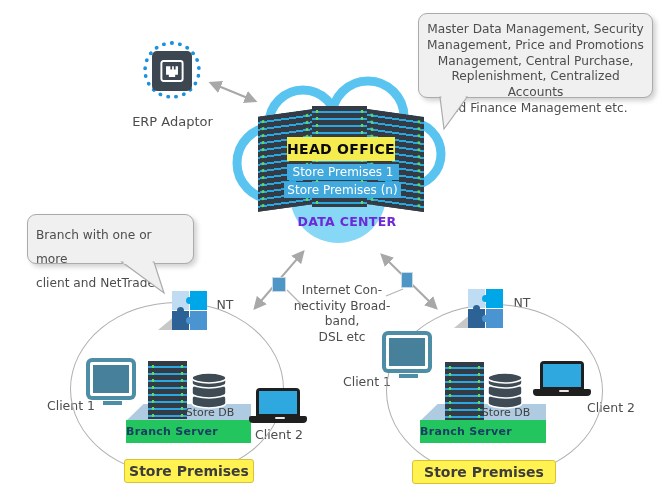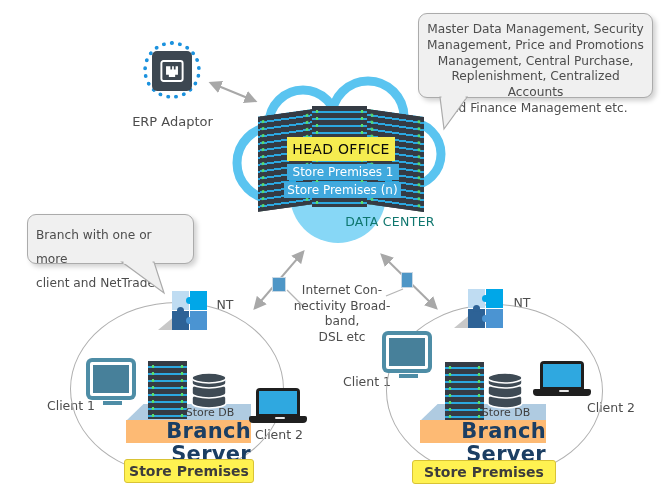--- a/index.html
+++ b/index.html
@@ -36,26 +36,26 @@
           repeating-linear-gradient(180deg,#353b44 0 5px,#2ba7e0 5px 7px);
         background-size:6px 7px,6px 7px,auto;
         background-position:left 2px top 2px,right 2px top 2px,0 0;
         background-repeat:repeat-y,repeat-y,repeat;
         z-index:2;}
   .rackA{left:258px;top:113px;width:54px;height:95px;transform:skewY(-8deg);}
   .rackB{left:312px;top:106px;width:55px;height:101px;}
   .rackC{left:367px;top:113px;width:57px;height:95px;transform:skewY(8deg);}
 
   .headoffice{left:287px;top:137px;width:108px;height:24px;background:#f5ec50;color:#0a0a0a;
-              font-size:14px;font-weight:normal;text-align:center;line-height:24px;z-index:4;letter-spacing:.3px;}
+              font-size:14px;font-weight:bold;text-align:center;line-height:24px;z-index:4;letter-spacing:.3px;}
   .spband{background:#41a9dd;color:#ffffff;font-size:12px;text-align:center;line-height:16px;z-index:4;}
   .sp1{left:287px;top:164px;width:112px;height:16px;}
   .spn{left:284px;top:182px;width:117px;height:16px;}
-  .datacenter{left:292px;top:214px;width:110px;font-size:12.5px;font-weight:normal;color:#0f766e;
-              text-align:center;z-index:4;letter-spacing:.3px;margin-left:43px;}
+  .datacenter{left:292px;top:214px;width:110px;font-size:12.5px;font-weight:bold;color:#6d28d9;
+              text-align:center;z-index:4;letter-spacing:.3px;}
 
   
   .sq{background:#4e96c6;border:1px solid #c9d8e4;box-sizing:border-box;z-index:3;}
   .sqL{left:272px;top:277px;width:14px;height:15px;}
   .sqR{left:401px;top:272px;width:12px;height:16px;}
   .inet{left:289px;top:283px;width:106px;font-size:12.2px;line-height:15.5px;text-align:center;z-index:2;}
 
   
   .circle{border:1.3px solid #b0b0b0;border-radius:50%;z-index:1;}
   .circL{left:70px;top:302px;width:212px;height:172px;}
@@ -84,21 +84,21 @@
 
   .rackBrL{left:148px;top:361px;width:39px;height:58px;z-index:3;}
   .rackBrR{left:445px;top:362px;width:39px;height:58px;z-index:3;}
 
   .dbL{left:188px;top:371px;z-index:3;} .dbR{left:484px;top:371px;z-index:3;}
   .dblabL{left:184px;top:406px;width:52px;font-size:11px;color:#3f3f3f;text-align:center;z-index:4;}
   .dblabR{left:480px;top:406px;width:52px;font-size:11px;color:#3f3f3f;text-align:center;z-index:4;}
 
   
   .plat-top{background:#afcbe1;clip-path:polygon(14% 0,100% 0,100% 100%,0 100%);z-index:2;}
-  .plat-front{background:#fdba74;color:#1b3e63;font-weight:bold;font-size:21px;text-align:right;
+  .plat-front{background:#22c55e;color:#1b3e63;font-weight:bold;font-size:11px;text-align:left;
               line-height:23px;z-index:3;letter-spacing:.3px;}
   .ptL{left:126px;top:404px;width:125px;height:17px;} .pfL{left:126px;top:420px;width:125px;height:23px;}
   .ptR{left:420px;top:404px;width:126px;height:17px;} .pfR{left:420px;top:420px;width:126px;height:23px;}
 
   
   .lap{z-index:3;width:44px;height:36px;}
   .lap .scr{position:absolute;left:0;top:0;width:44px;height:29px;background:#1f1f1f;border-radius:4px 4px 0 0;}
   .lap .in{position:absolute;left:3px;top:3px;width:38px;height:23px;background:#2fa8e0;}
   .lap .base{position:absolute;left:-7px;top:28px;width:58px;height:7px;background:#1f1f1f;border-radius:2px 2px 4px 4px;}
   .lap .notch{position:absolute;left:19px;top:29px;width:10px;height:2px;background:#e8e8e8;border-radius:1px;}

